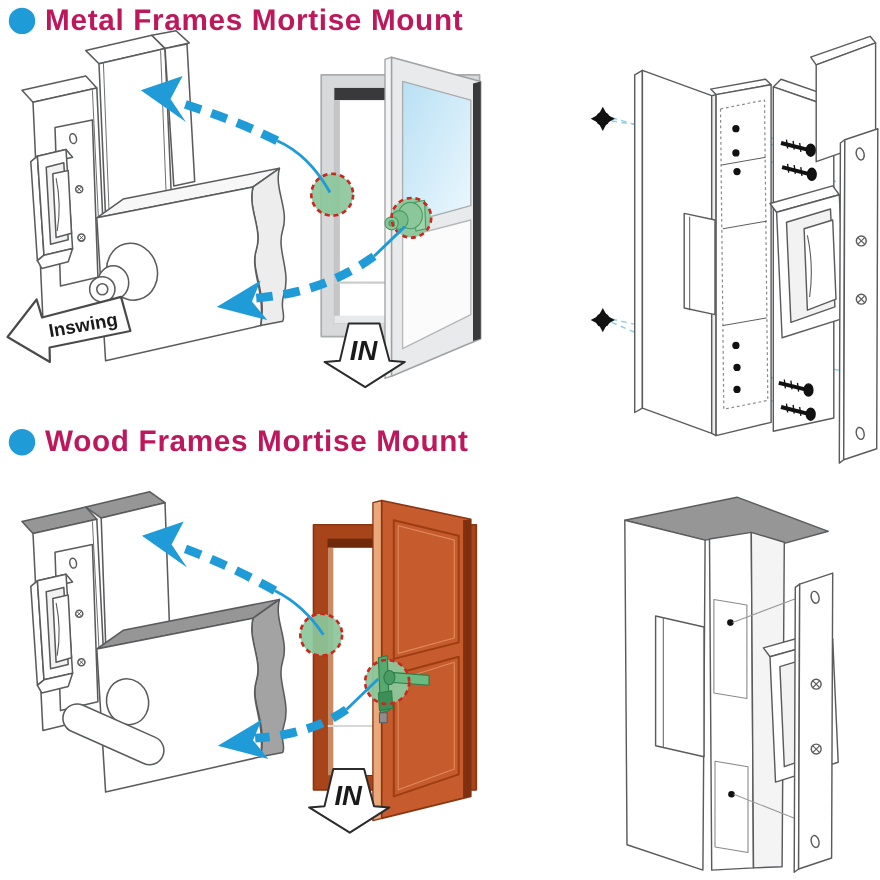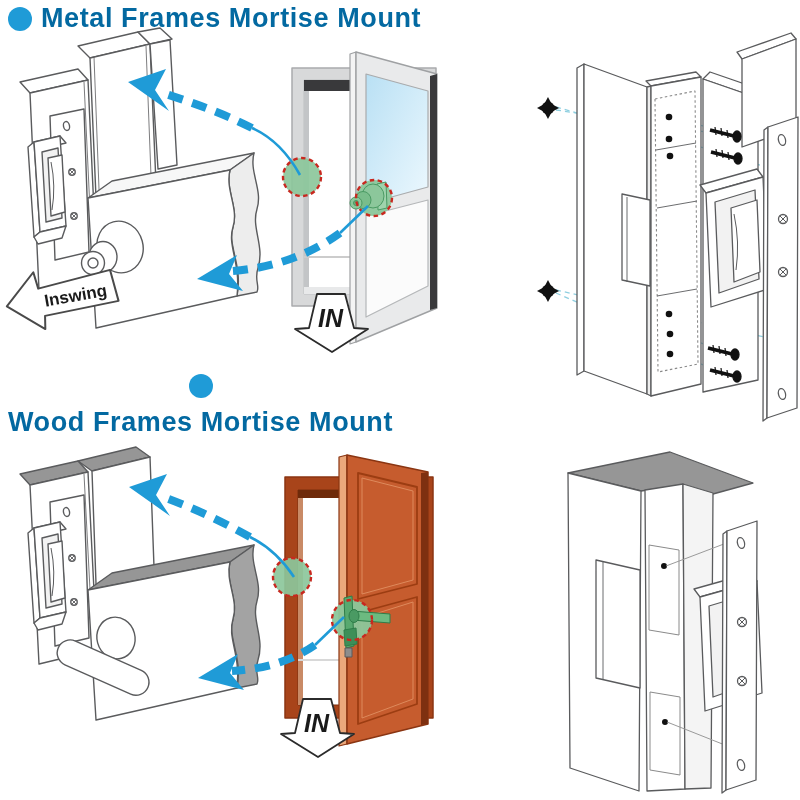--- a/index.html
+++ b/index.html
@@ -1,22 +1,22 @@
 <!DOCTYPE html>
 <html><head>
 <meta charset="utf-8">
 <style>
   html,body{margin:0;padding:0;background:#ffffff;}
   .canvas{position:relative;width:800px;height:800px;background:#ffffff;overflow:hidden;
           font-family:"Liberation Sans", sans-serif;}
   .section-title{position:absolute;left:8px;display:flex;align-items:center;gap:9px;}
   .section-title .bullet{width:24px;height:24px;border-radius:50%;background:#1f9bd7;flex:0 0 auto;}
-  .section-title .ttl{font-size:27px;font-weight:bold;color:#0369a1;letter-spacing:.6px;white-space:nowrap;text-align:right;}
+  .section-title .ttl{font-size:27px;font-weight:bold;color:#be185d;letter-spacing:.6px;white-space:nowrap;text-align:right;}
   #title-metal{top:3px;}
-  #title-wood{top:374px;flex-direction:column;}
+  #title-wood{top:386px;}
   svg{position:absolute;left:0;top:0;}
   svg text{font-family:"Liberation Sans", sans-serif;}
 </style>
 </head>
 <body>
 
 <div class="canvas">
 
 <svg width="800" height="800" viewBox="0 0 800 800" xmlns="http://www.w3.org/2000/svg" xmlns:xlink="http://www.w3.org/1999/xlink">
   <defs>

